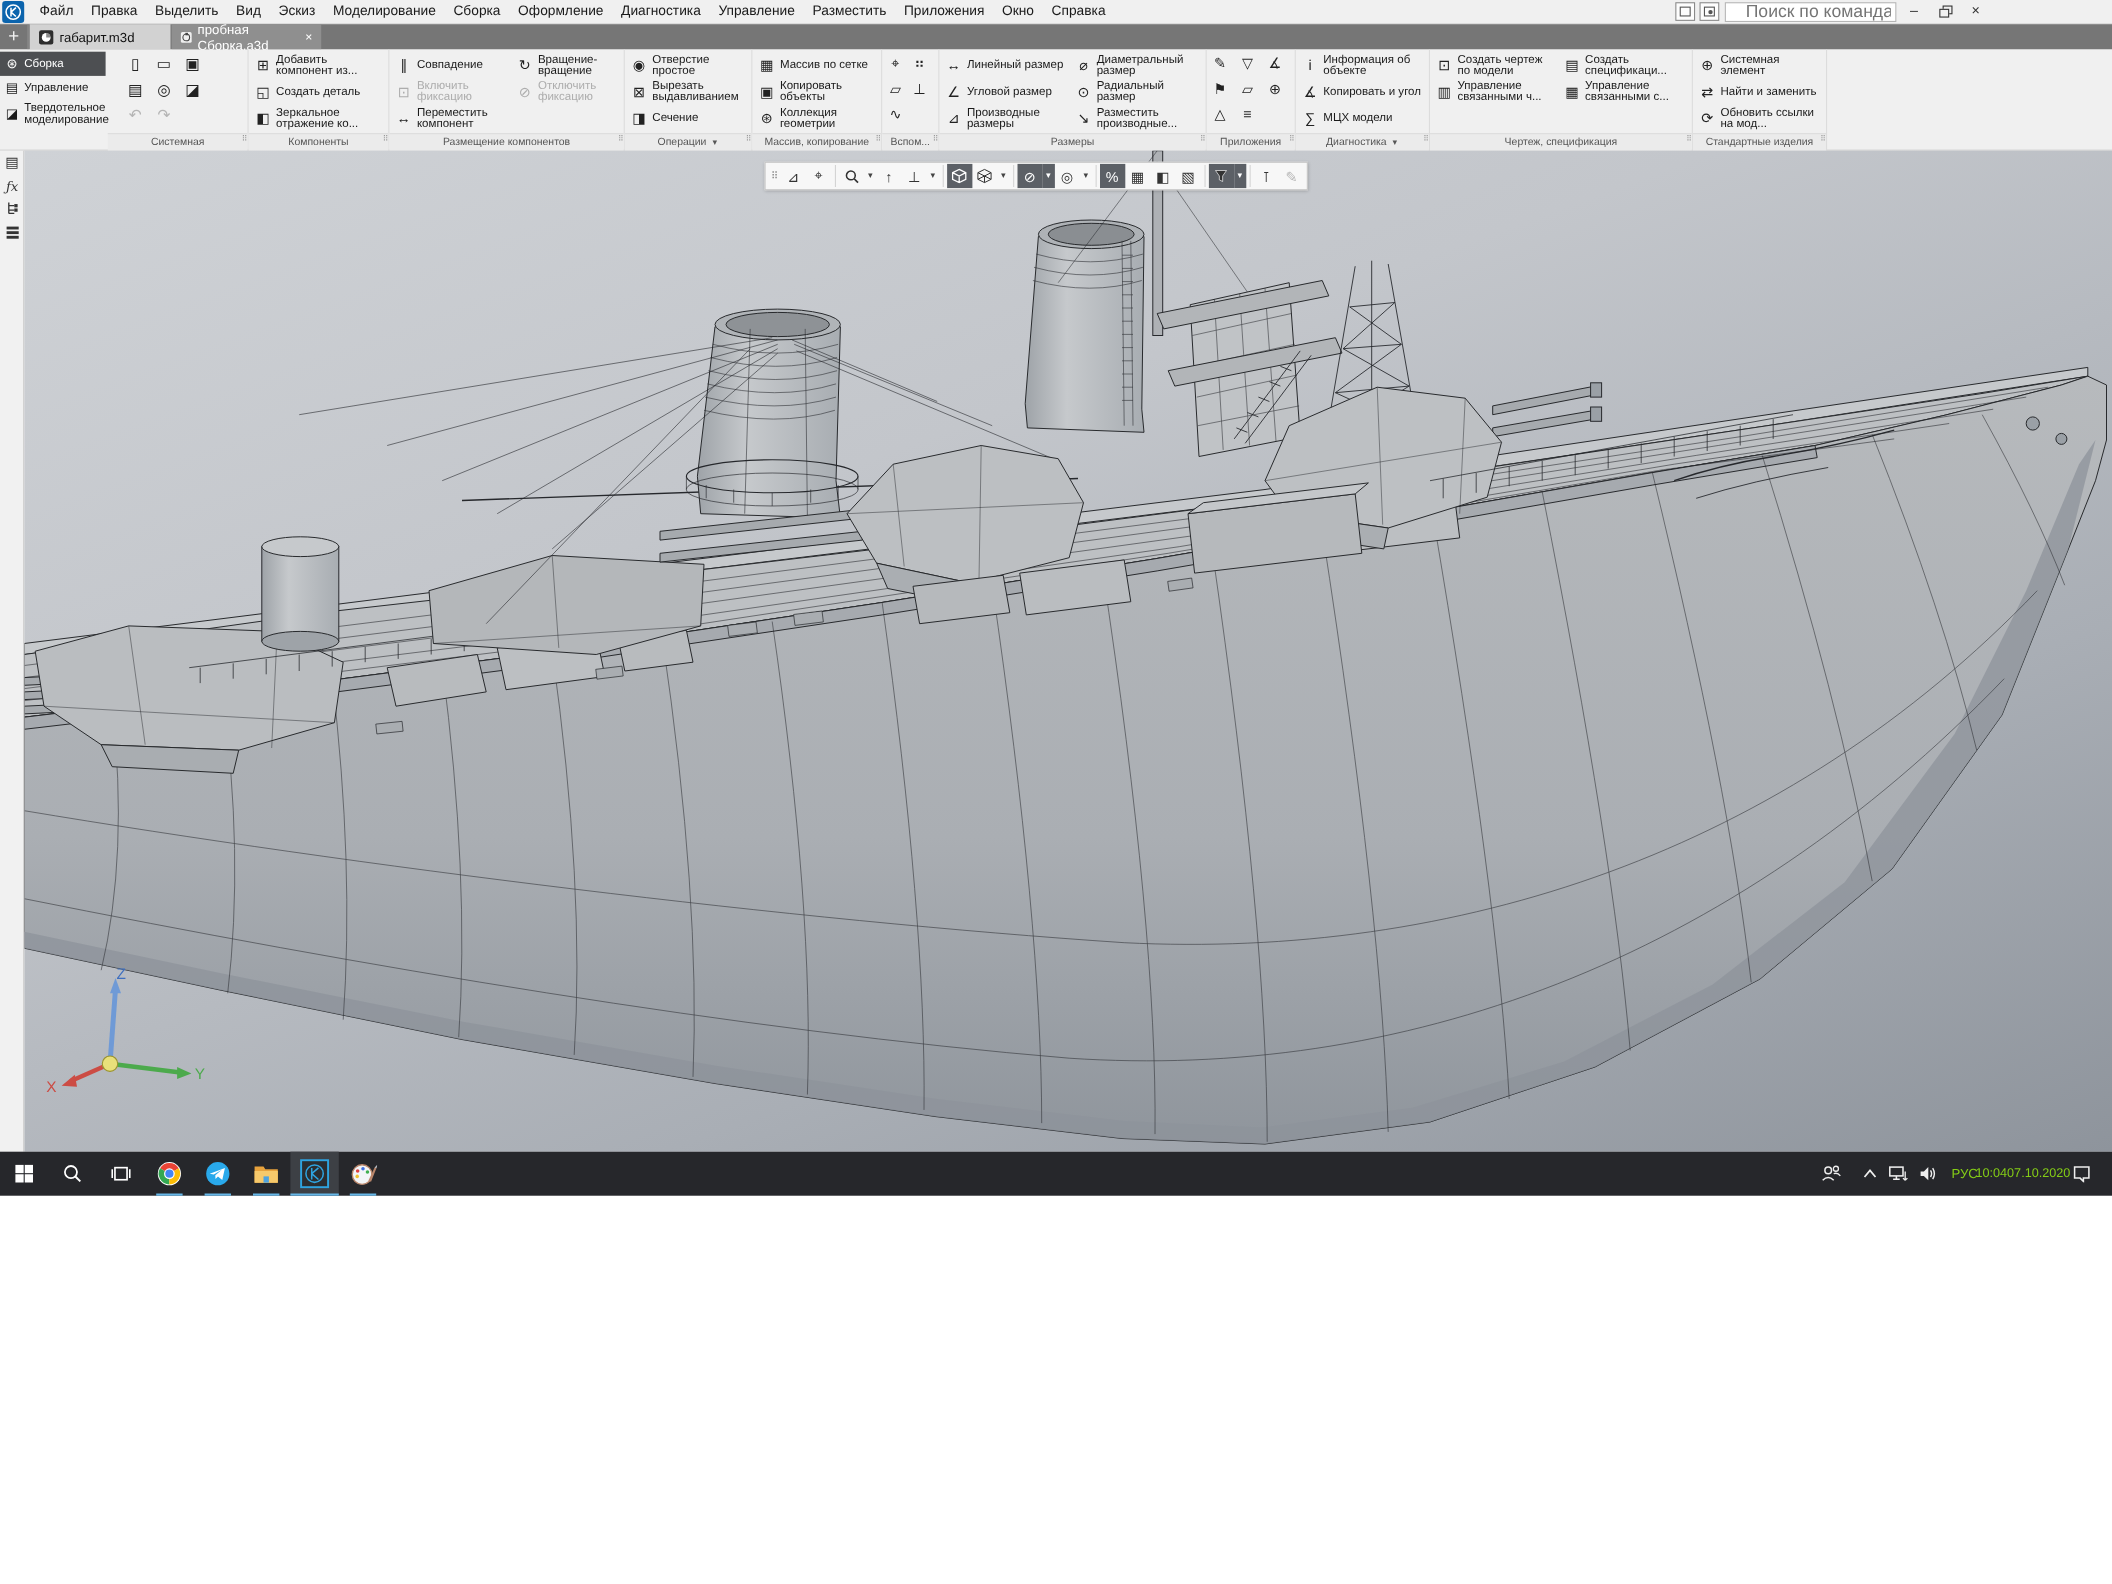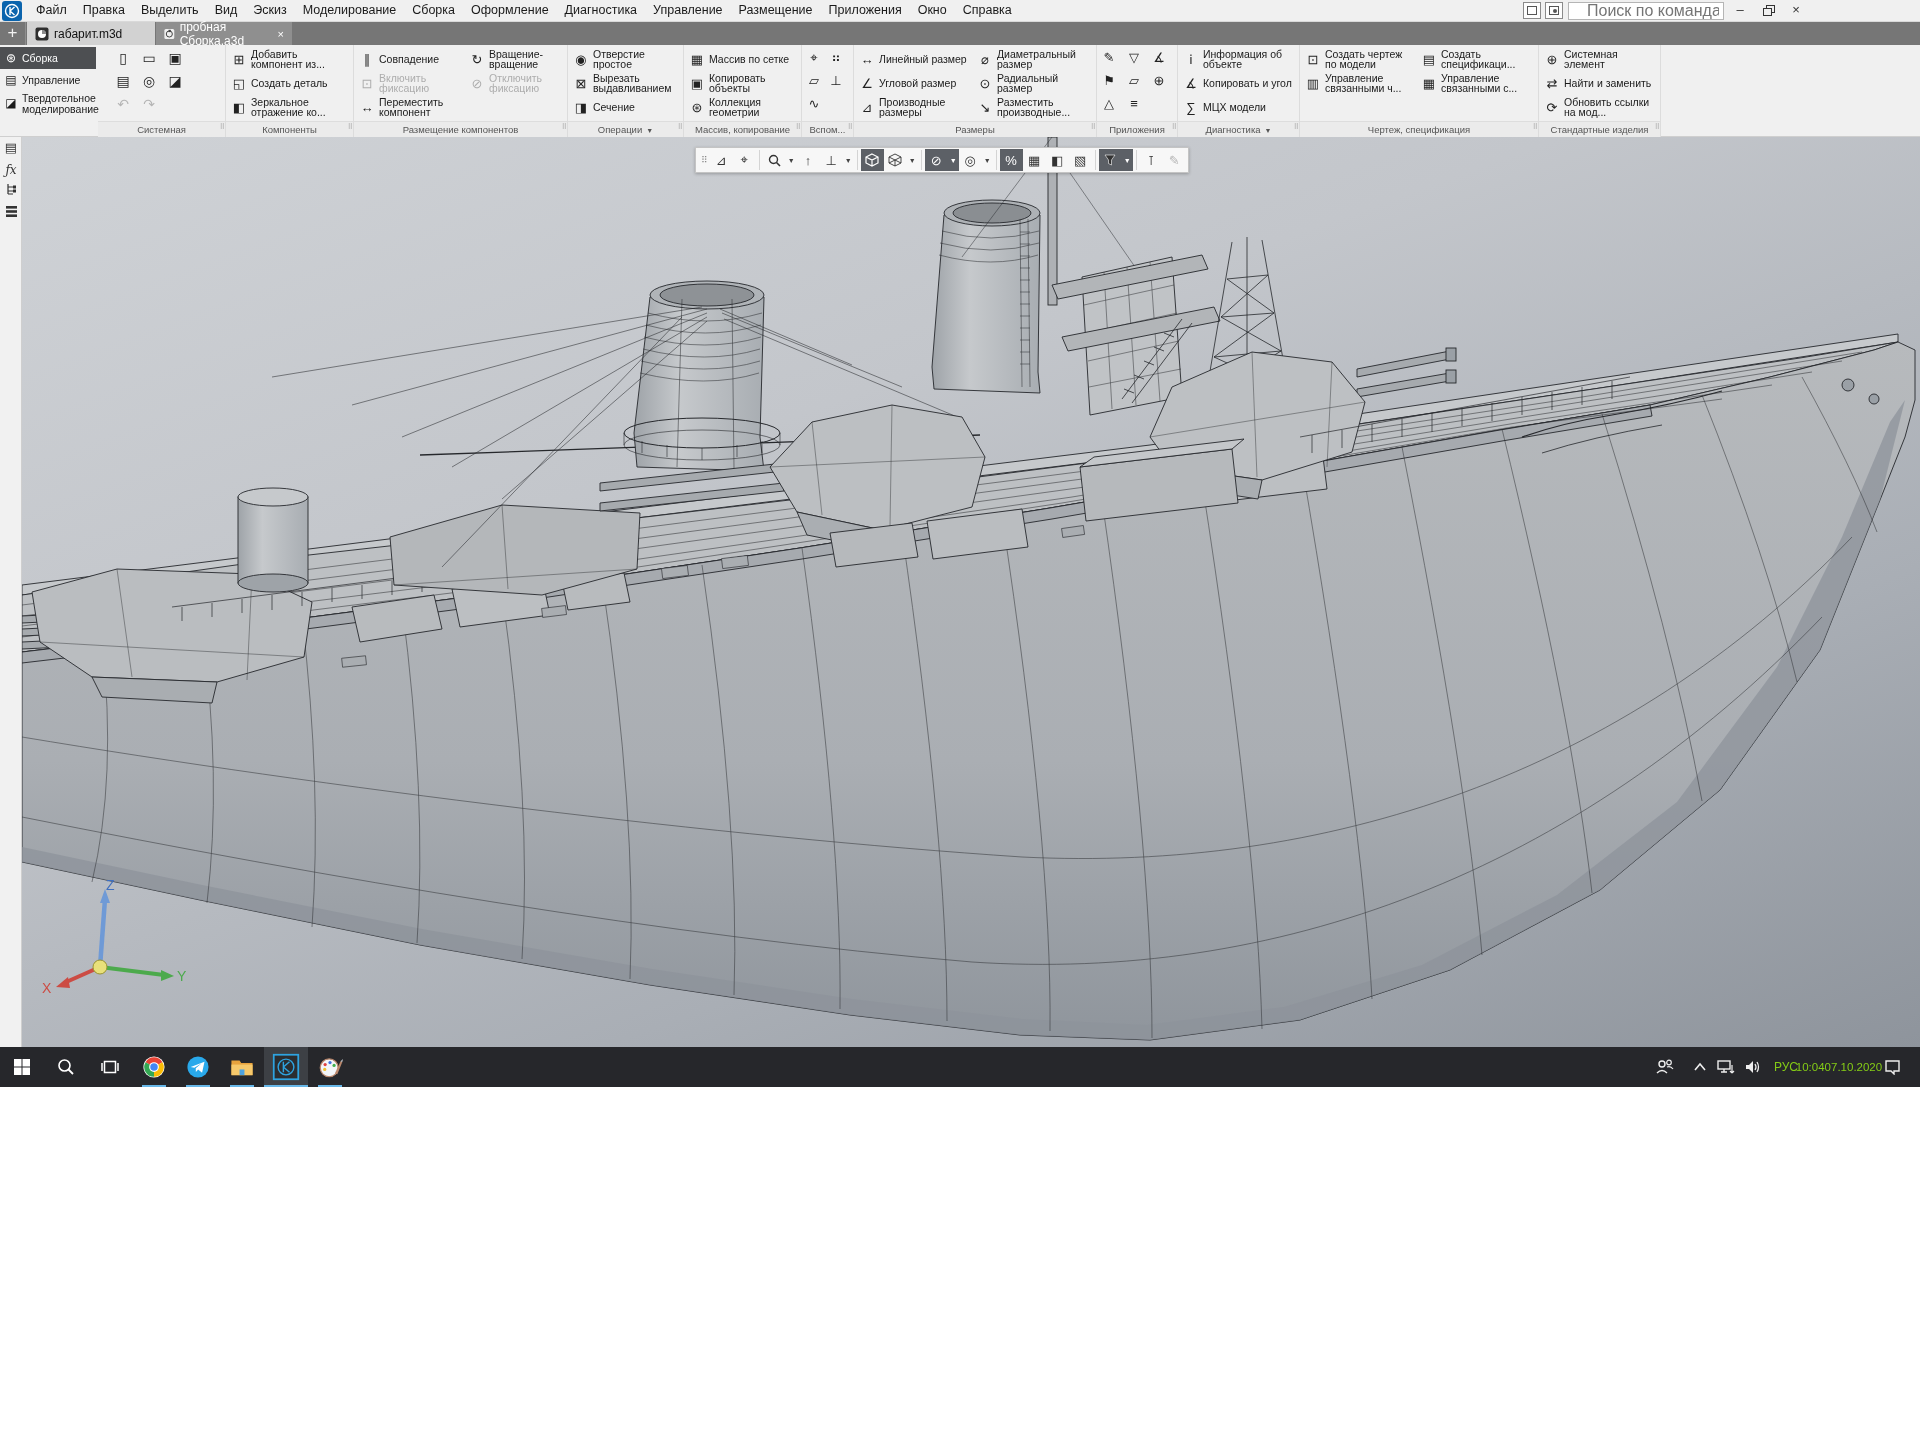--- a/index.html
+++ b/index.html
@@ -97,21 +97,21 @@
       <span class="mi">Файл</span>
       <span class="mi">Правка</span>
       <span class="mi">Выделить</span>
       <span class="mi">Вид</span>
       <span class="mi">Эскиз</span>
       <span class="mi">Моделирование</span>
       <span class="mi">Сборка</span>
       <span class="mi">Оформление</span>
       <span class="mi">Диагностика</span>
       <span class="mi">Управление</span>
-      <span class="mi">Размещение</span>
+      <span class="mi">Разместить</span>
       <span class="mi">Приложения</span>
       <span class="mi">Окно</span>
       <span class="mi">Справка</span>
     </div>
     <div class="winicon" style="left:1523px">
         <span class="inner"></span>
       </div>
     <div class="winicon" style="left:1545px">
         <span class="inner"></span>
         <span class="dot"></span>

